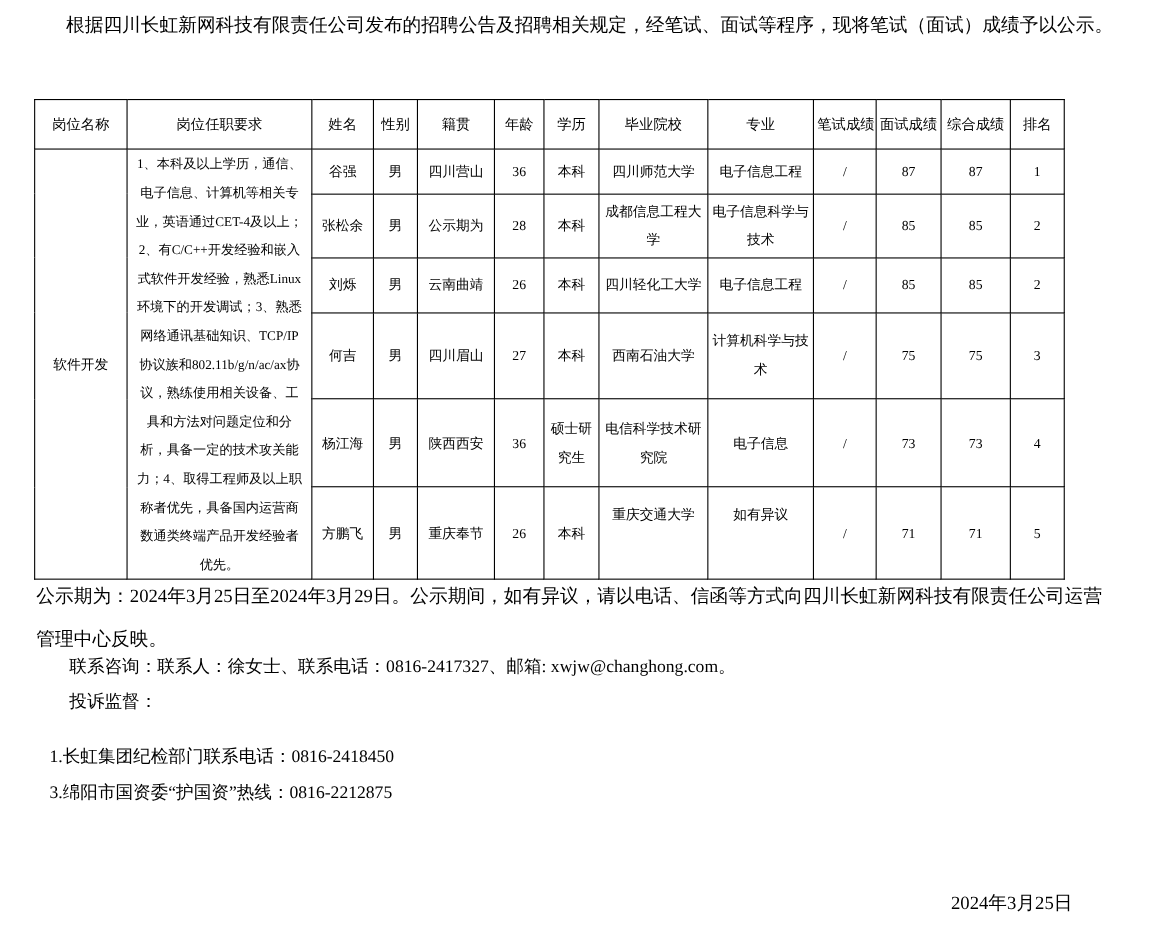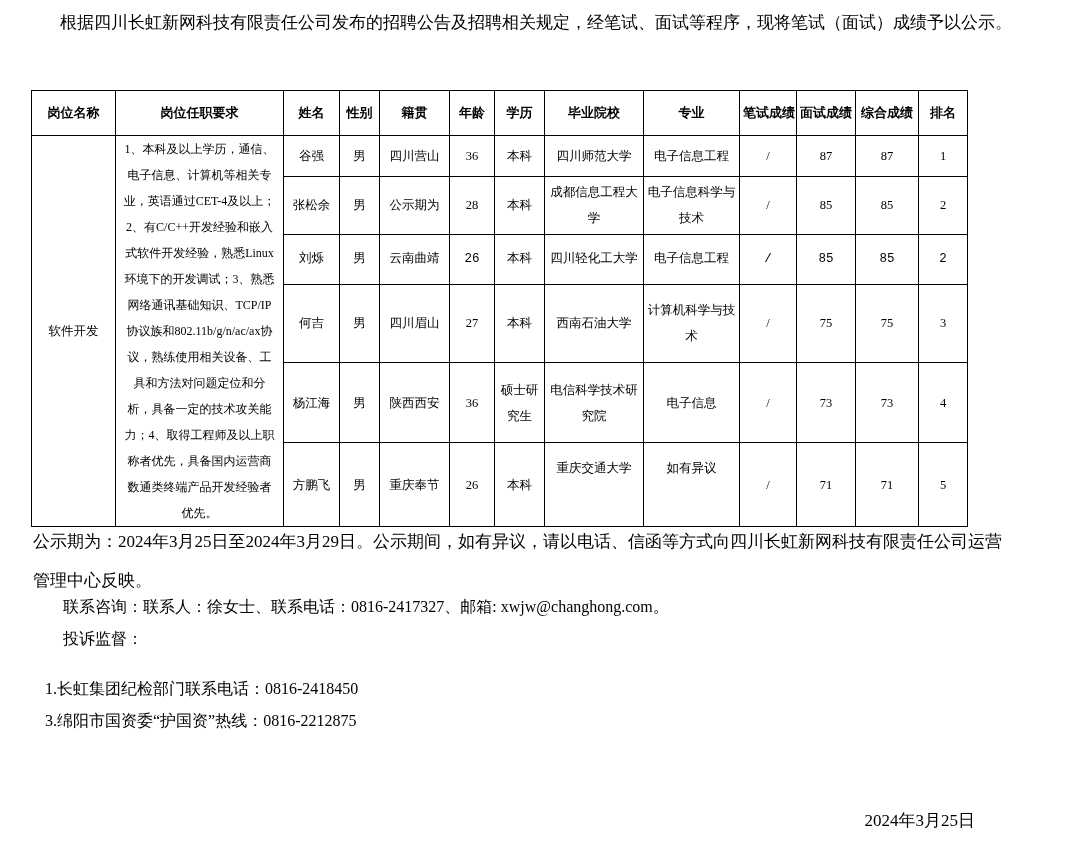--- a/index.html
+++ b/index.html
@@ -21,25 +21,25 @@
   #results {
     position: absolute; top: 90px; left: 31px;
     width: 936px; border-collapse: collapse; table-layout: fixed;
     font-size: 12.5px;
   }
   #results th, #results td {
     border: 1px solid #000; text-align: center; vertical-align: middle;
     padding: 2px 3px; overflow: hidden;
   }
   #results thead tr { height: 45px; }
-  #results th { font-size: 13px; font-weight: bold; white-space: nowrap; }
+  #results th { font-size: 13px; font-weight: normal; white-space: nowrap; }
   #results td { line-height: 26px; }
   #results tbody tr:nth-child(1) { height: 40px; }
   #results tbody tr:nth-child(2) { height: 53px; }
-  #results tbody tr:nth-child(3) { height: 49px; font-family: Liberation Mono, monospace; }
+  #results tbody tr:nth-child(3) { height: 49px; }
   #results tbody tr:nth-child(4) { height: 77px; }
   #results tbody tr:nth-child(5) { height: 79px; }
   #results tbody tr:nth-child(6) { height: 82px; }
   
   #results tbody tr:nth-child(6) td:nth-child(6),
   #results tbody tr:nth-child(6) td:nth-child(7) {
     vertical-align: top; padding-top: 12px;
   }
   #results td.req-cell {
     font-size: 12px; line-height: 26px; padding: 0 6px;

